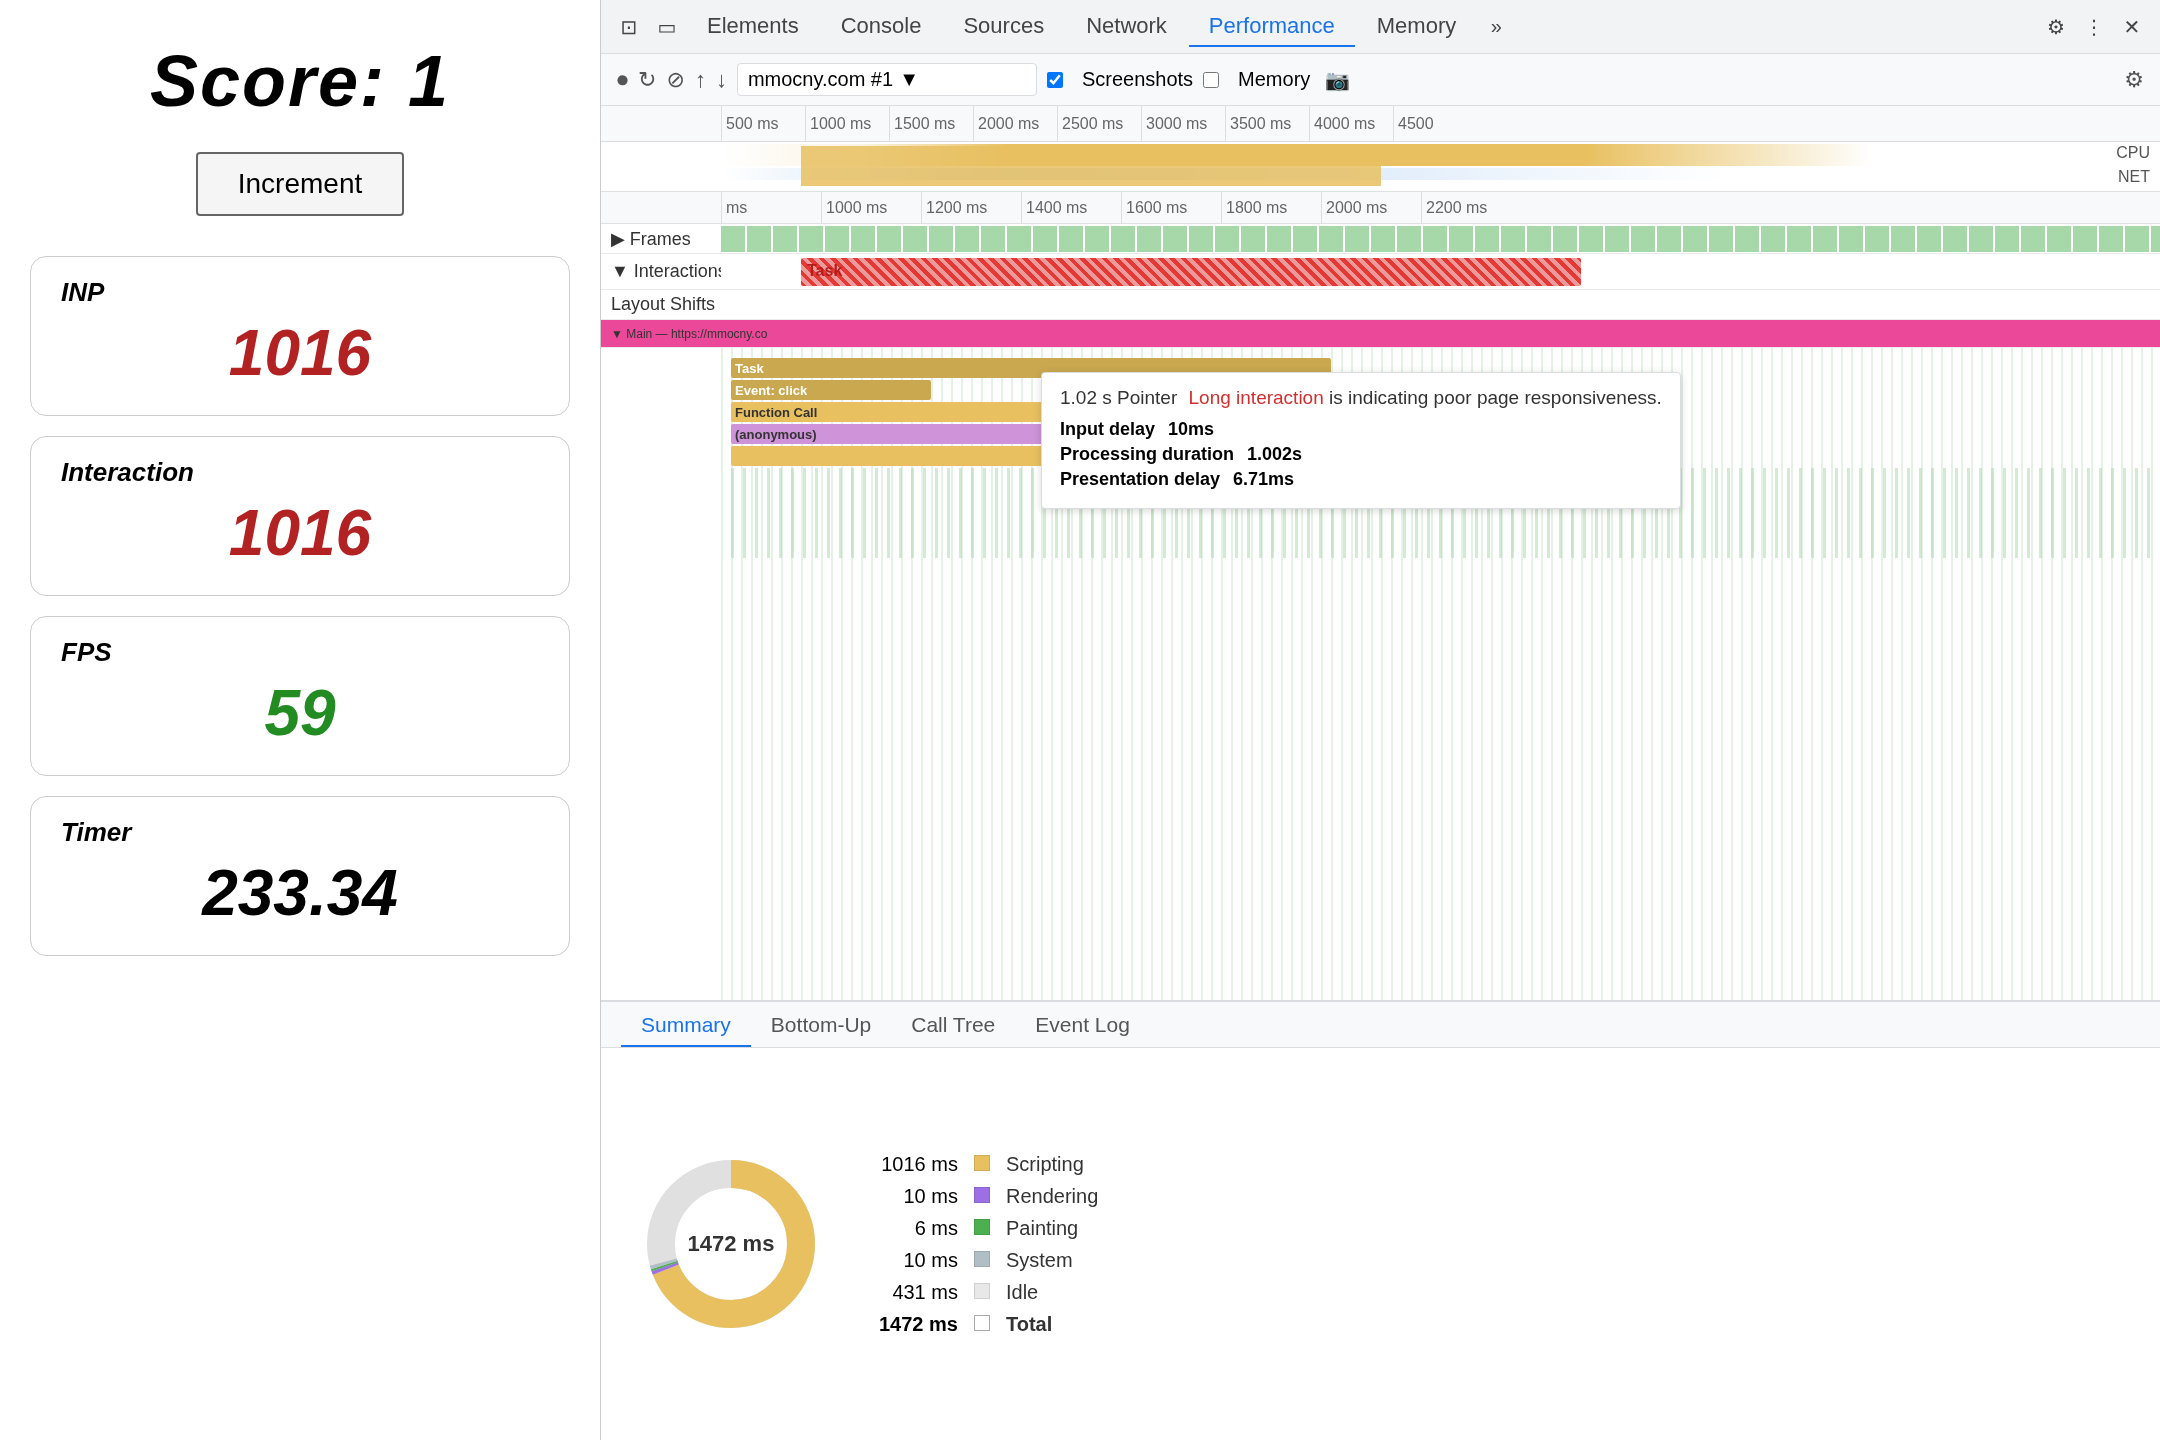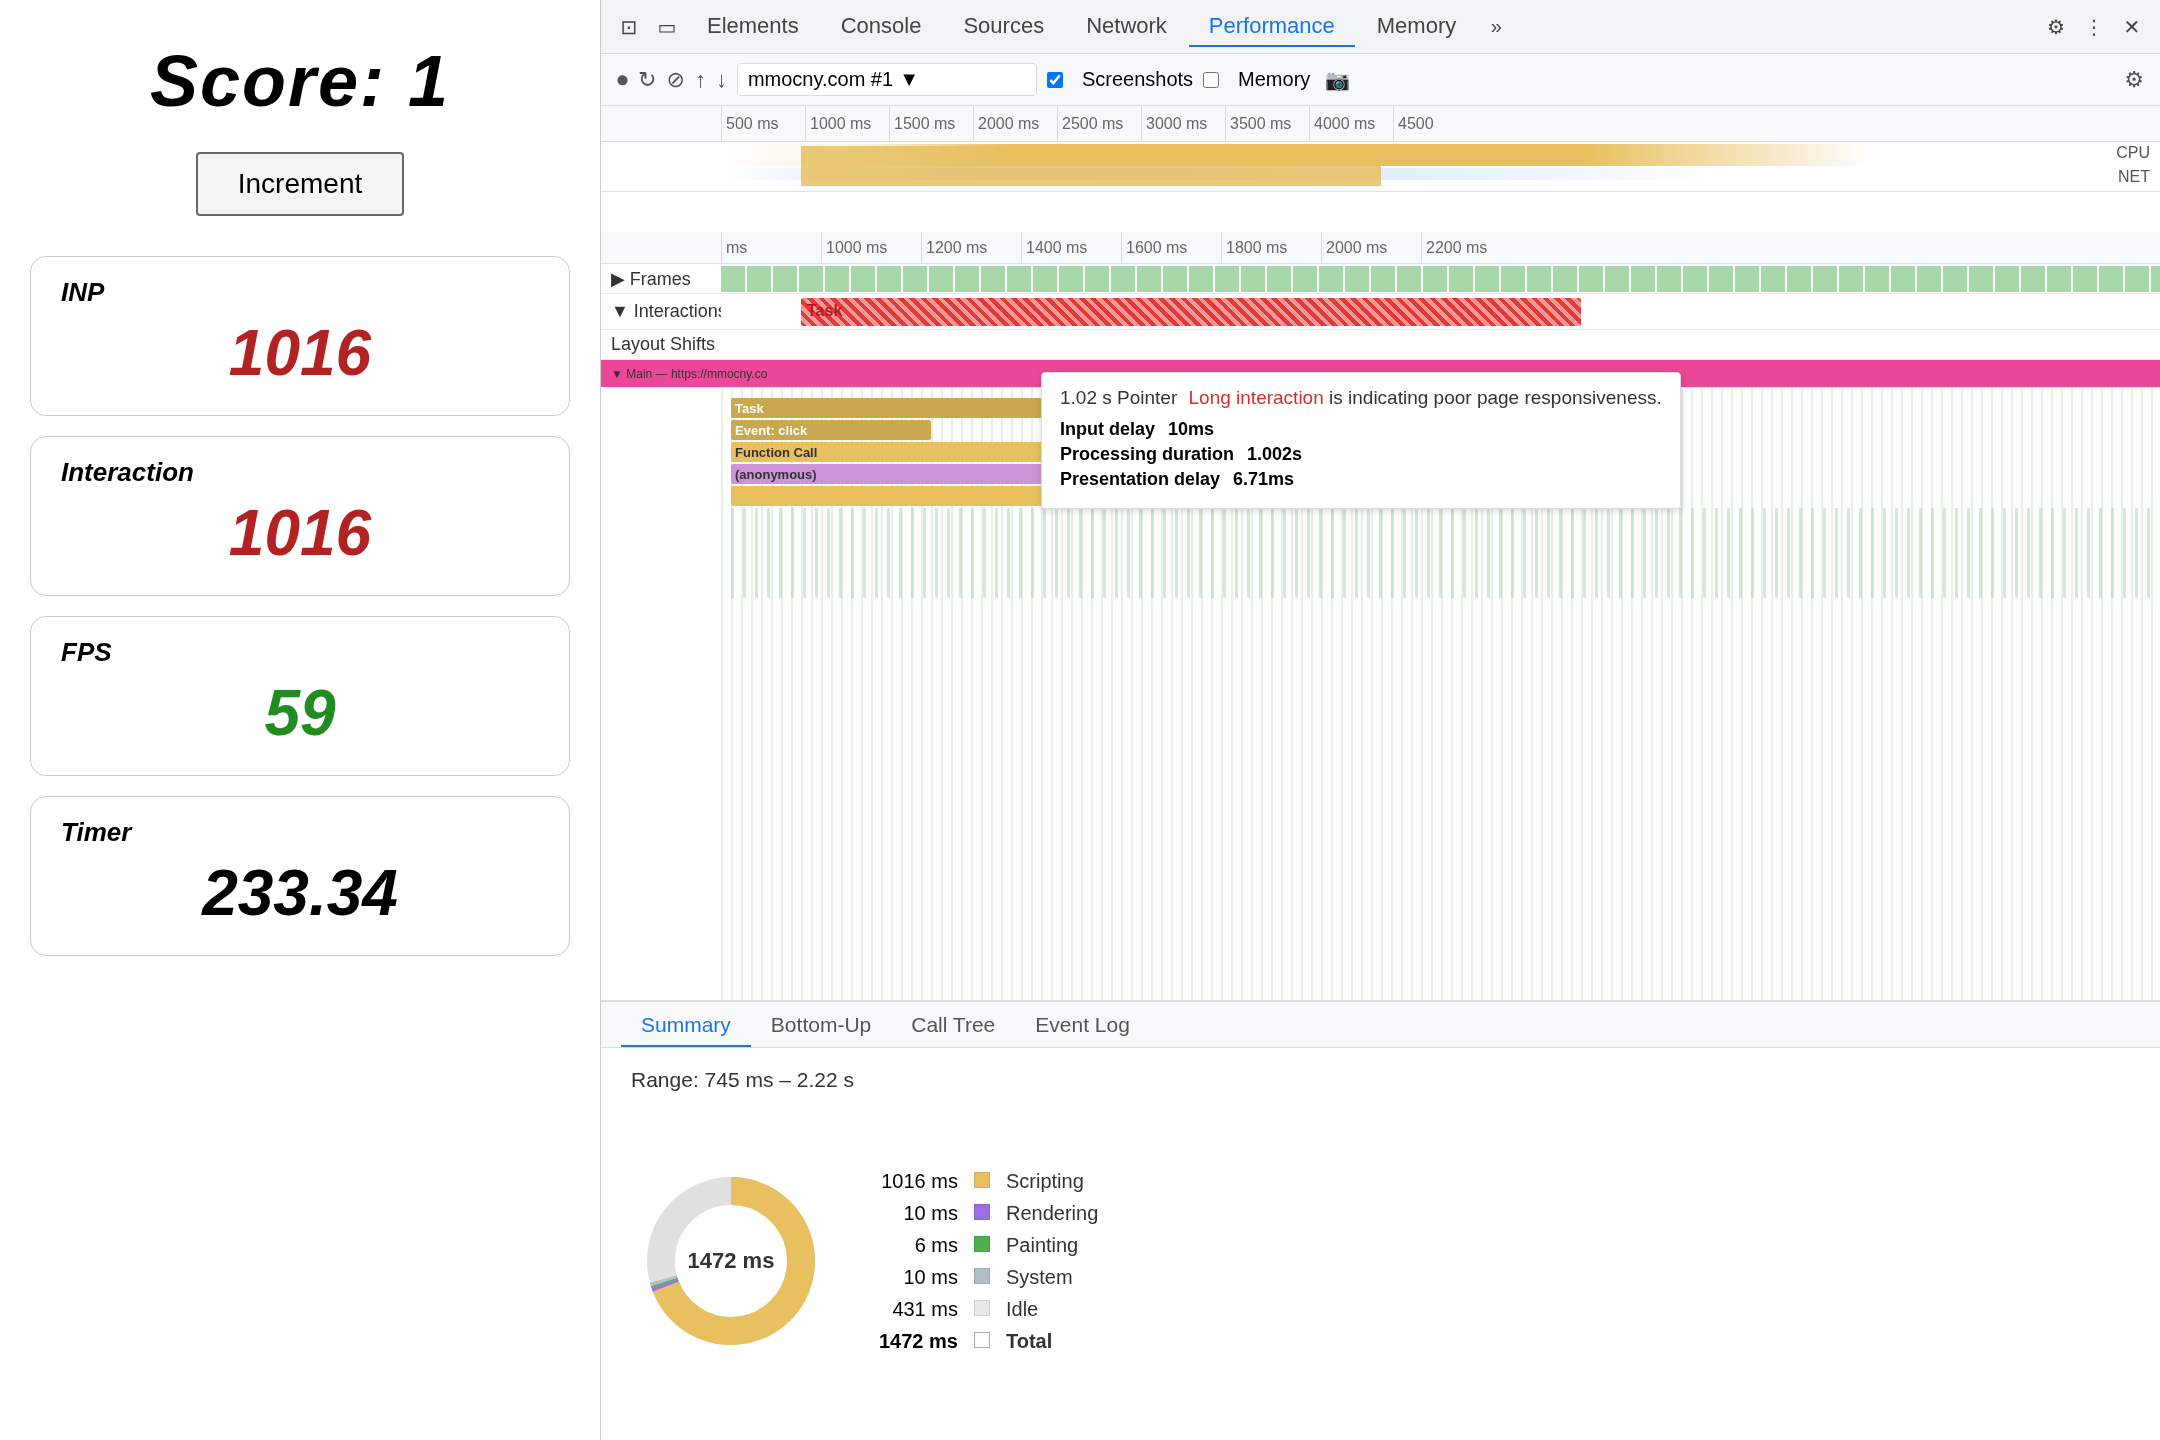--- a/index.html
+++ b/index.html
@@ -204,21 +204,20 @@
       height: 32px;
       background: #f8f9fa;
       border-bottom: 1px solid #e0e0e0;
       display: flex;
       align-items: center;
       padding-left: 120px;
       font-size: 17px;
       color: #555;
       overflow: hidden;
       flex-shrink: 0;
-      margin-top: 40px;
     }
     .ruler2-marks { display: flex; width: 100%; }
     .ruler2-mark {
       min-width: 100px;
       font-size: 16px;
       color: #666;
       border-left: 1px solid #ddd;
       padding-left: 4px;
       height: 32px;
       line-height: 32px;
@@ -605,21 +604,20 @@
   </div>
 
   <div id="bottom-panel">
     <div id="bottom-tabs">
       <div class="bottom-tab active">Summary</div>
       <div class="bottom-tab">Bottom-Up</div>
       <div class="bottom-tab">Call Tree</div>
       <div class="bottom-tab">Event Log</div>
     </div>
     <div id="bottom-content">
-      <div class="range-text">Range: 745 ms – 2.22 s</div>
       <div class="summary-main">
 
         <div id="donut-container">
           <svg viewBox="0 0 200 200">
 
             <circle cx="100" cy="100" r="70" fill="none" stroke="#e0e0e0" stroke-width="28"></circle>
 
             <circle cx="100" cy="100" r="70" fill="none" stroke="#e8c060" stroke-width="28" stroke-dasharray="303.2 439.8" stroke-dashoffset="0" transform="rotate(-90 100 100)"></circle>
 
             <circle cx="100" cy="100" r="70" fill="none" stroke="#9c6fe4" stroke-width="28" stroke-dasharray="3.0 439.8" stroke-dashoffset="-303.2" transform="rotate(-90 100 100)"></circle>

